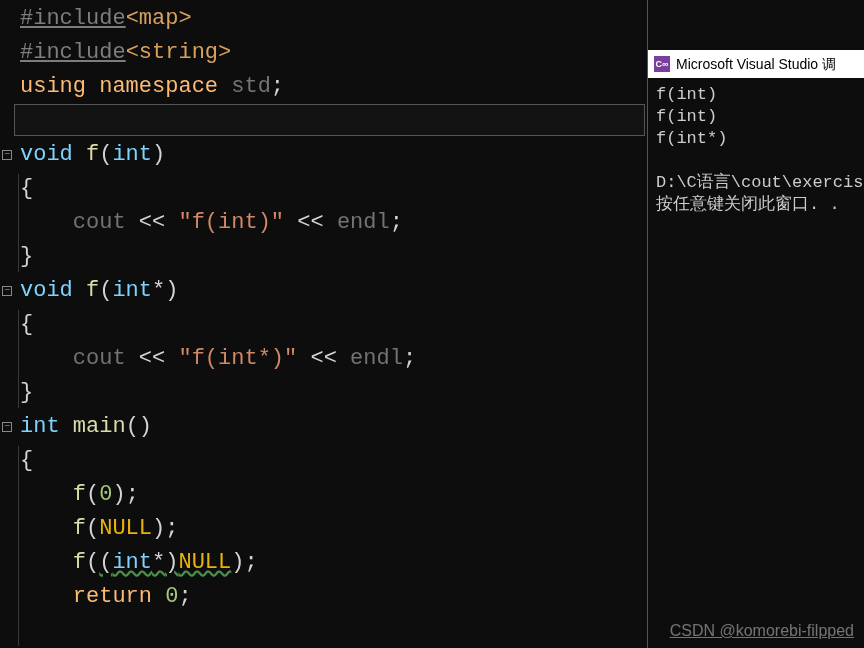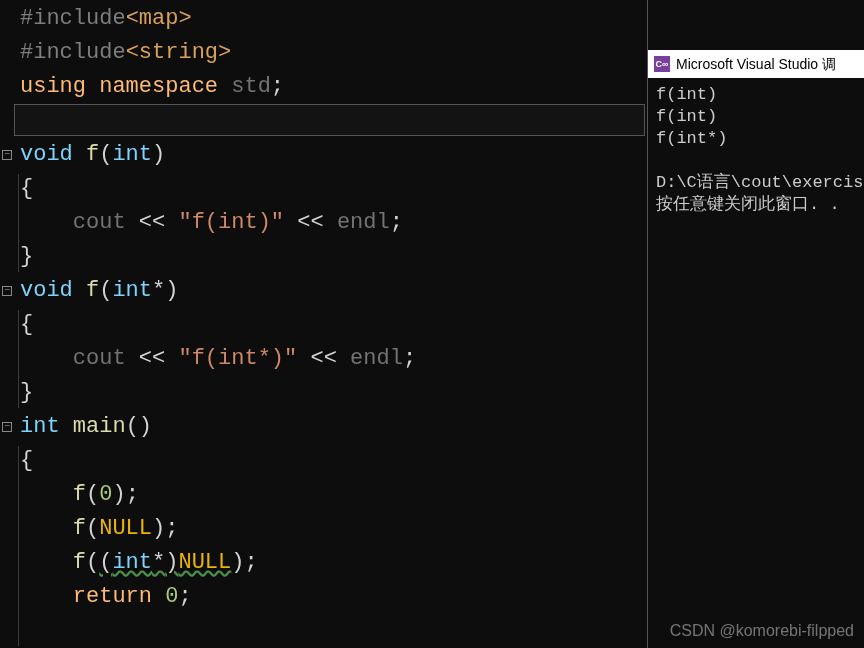--- a/index.html
+++ b/index.html
@@ -57,21 +57,21 @@
       height: 32px;
       border: 1px solid #555;
       background: rgba(40,40,40,0.25);
     }
     .guide {
       position: absolute;
       left: 18px;
       width: 1px;
       background: #3a3a3a;
     }
-    .k-pp   { color: #7d7d7d; }
+    .k-pp   { color: #7d7d7d; text-decoration: underline; }
     .k-inc  { color: #d9a05c; }
     .k-kw   { color: #fdba74; }
     .k-type { color: #7dd3fc; }
     .k-id   { color: #dcdcaa; }
     .k-pn   { color: #d4d4d4; }
     .k-str  { color: #d08868; }
     .k-glb  { color: #737373; }
     .k-num  { color: #a8c978; }
     .k-mac  { color: #eab308; }
     .k-op   { color: #d4d4d4; }
@@ -121,20 +121,21 @@
       white-space: pre;
       overflow: hidden;
     }
     .watermark {
       position: absolute;
       right: 10px;
       bottom: 8px;
       color: rgba(200,200,200,0.55);
       font-family: 'Segoe UI', sans-serif;
       font-size: 16px;
+      text-decoration: underline;
     }
   </style>
 </head>
 <body>
 
 <div class="editor">
   <div class="gutter">
       <div class="fold" style="top: 150px;">−</div>
       <div class="fold" style="top: 286px;">−</div>
       <div class="fold" style="top: 422px;">−</div>

